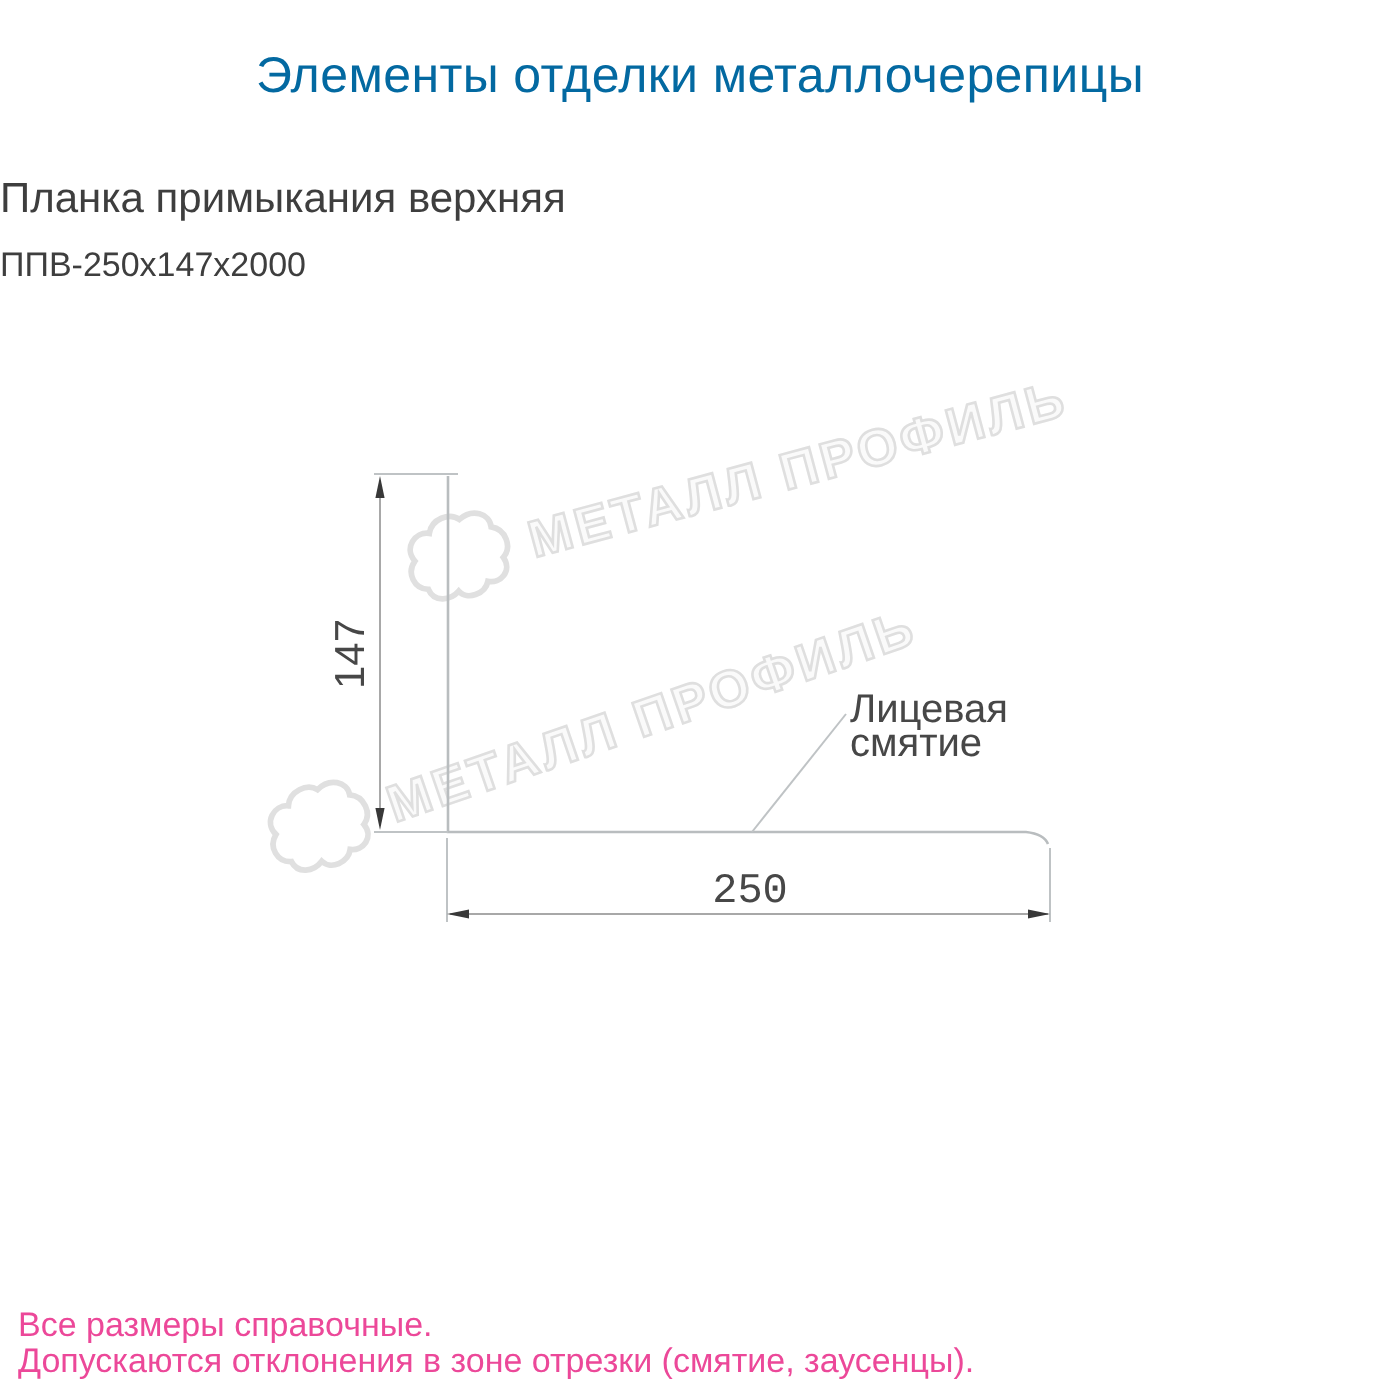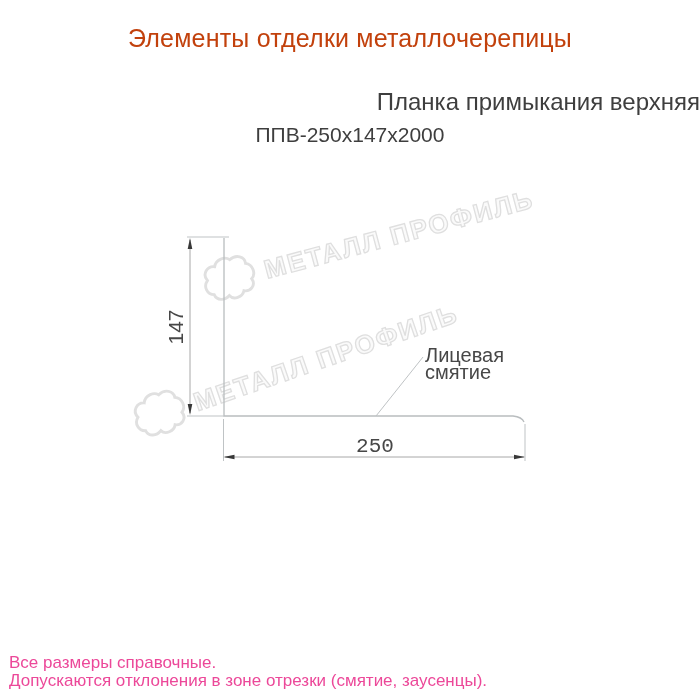--- a/index.html
+++ b/index.html
@@ -10,30 +10,30 @@
     color:#3e3e3e;
     overflow:hidden;
     position:relative;
   }
   .page{position:absolute;inset:0;}
 
   
   .title{
     position:absolute;top:24px;left:0;right:0;
     text-align:center;font-size:25px;font-weight:400;
-    color:#c2410c;margin:0;letter-spacing:.2px;
+    color:#0369a1;margin:0;letter-spacing:.2px;
   }
   .product-name{
     position:absolute;top:88px;left:0;right:0;
-    text-align:right;font-size:24px;font-weight:400;
-    color:#3e3e3e;margin:0;padding-left:20px;
+    text-align:left;font-size:21px;font-weight:400;
+    color:#3e3e3e;margin:0;
   }
   .product-code{
     position:absolute;top:123px;left:0;right:0;
-    text-align:center;font-size:21px;font-weight:400;
+    text-align:left;font-size:17px;font-weight:400;
     color:#3e3e3e;margin:0;
   }
 
   
   .watermark{
     position:absolute;
     display:flex;align-items:center;gap:7px;
     transform-origin:0 50%;
     z-index:1;
     pointer-events:none;

